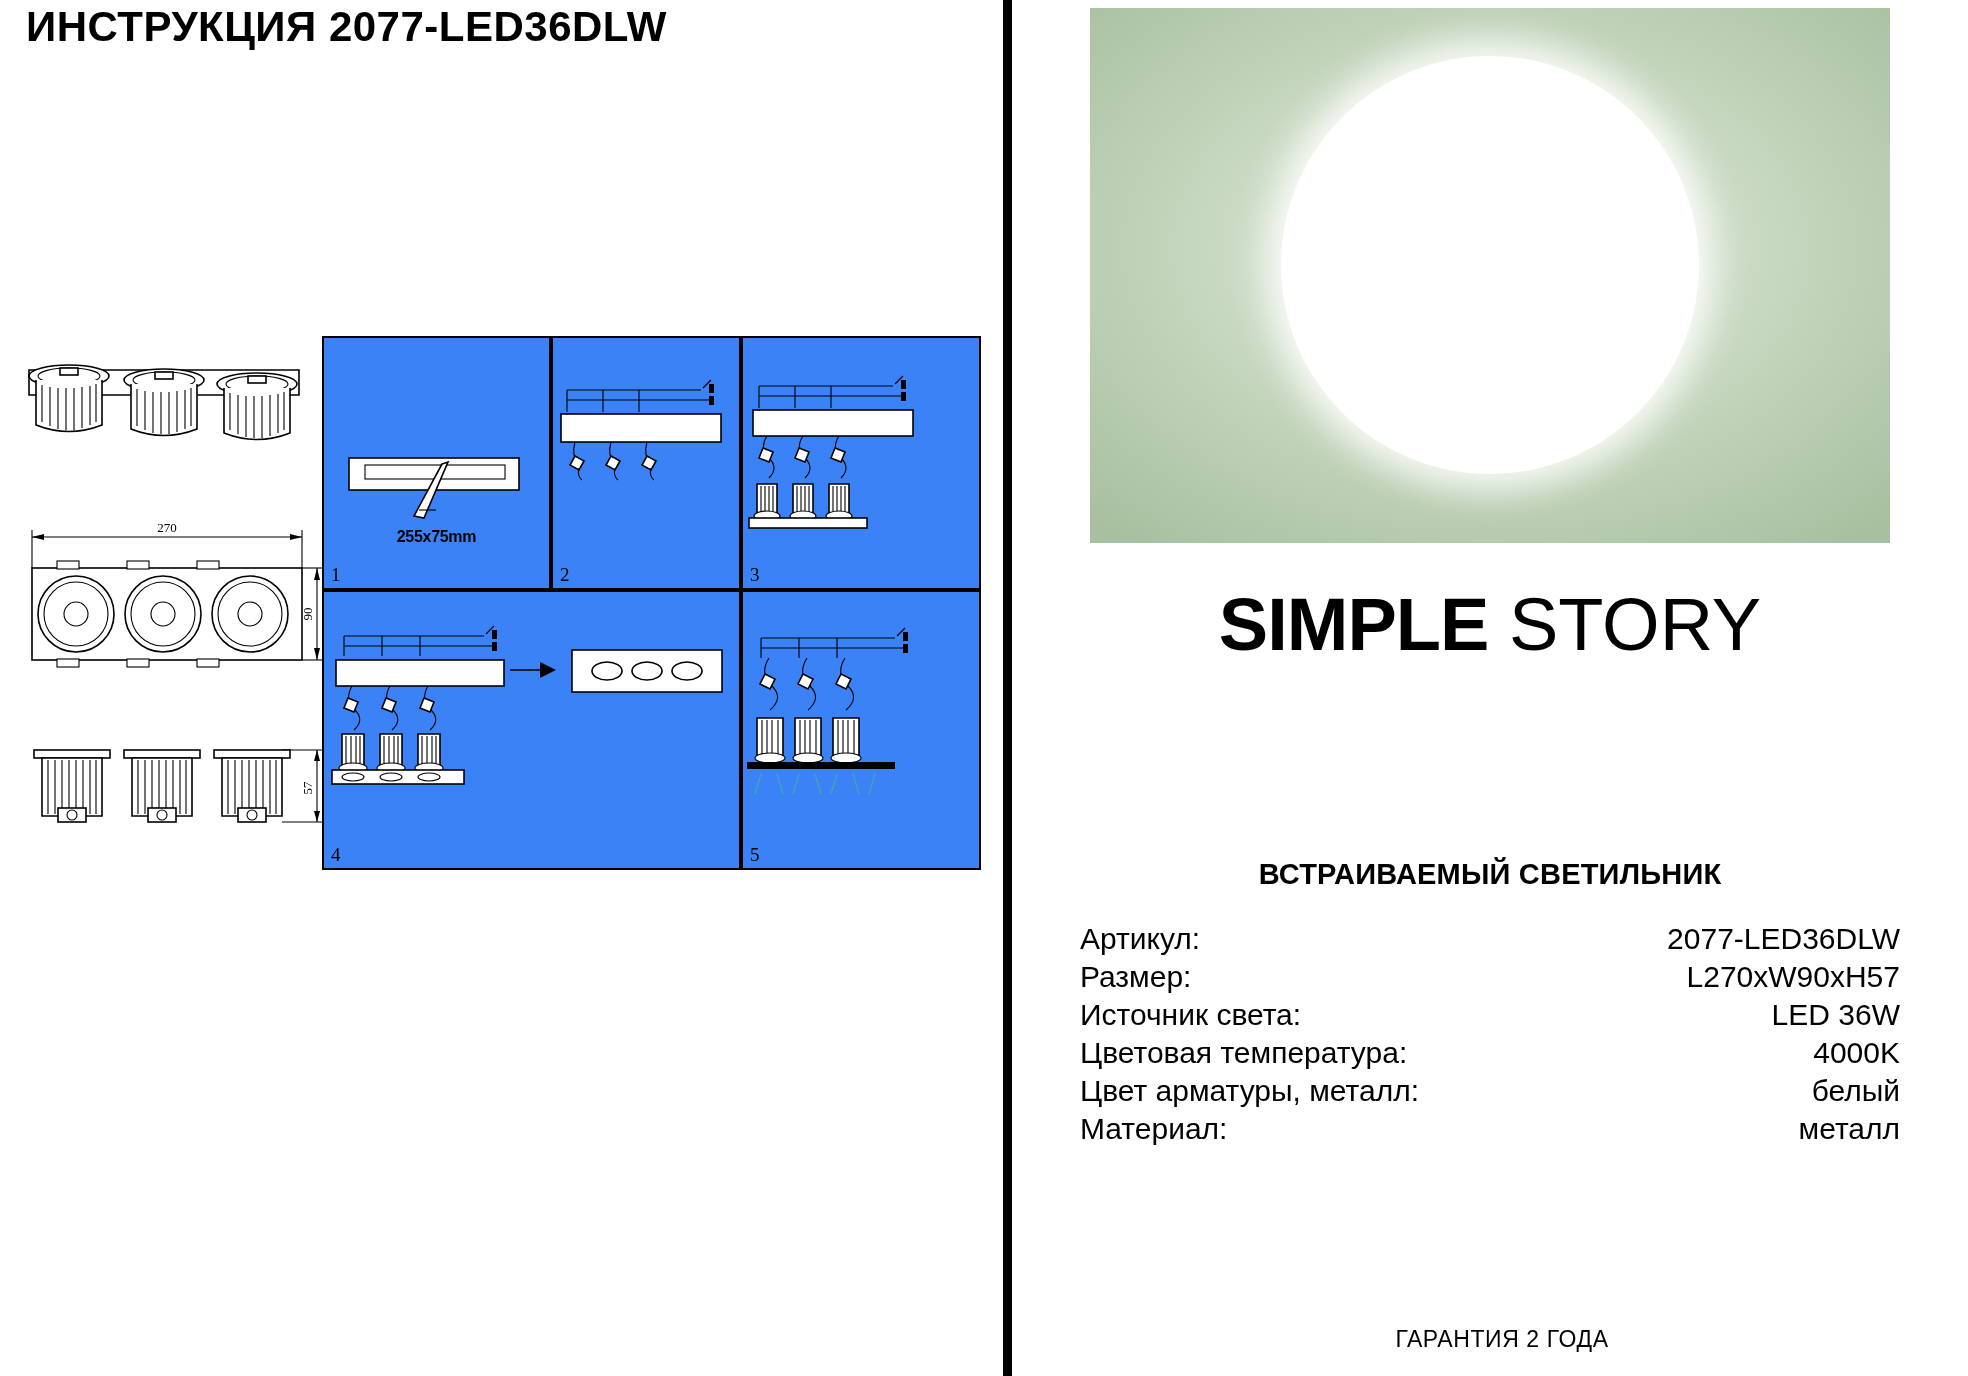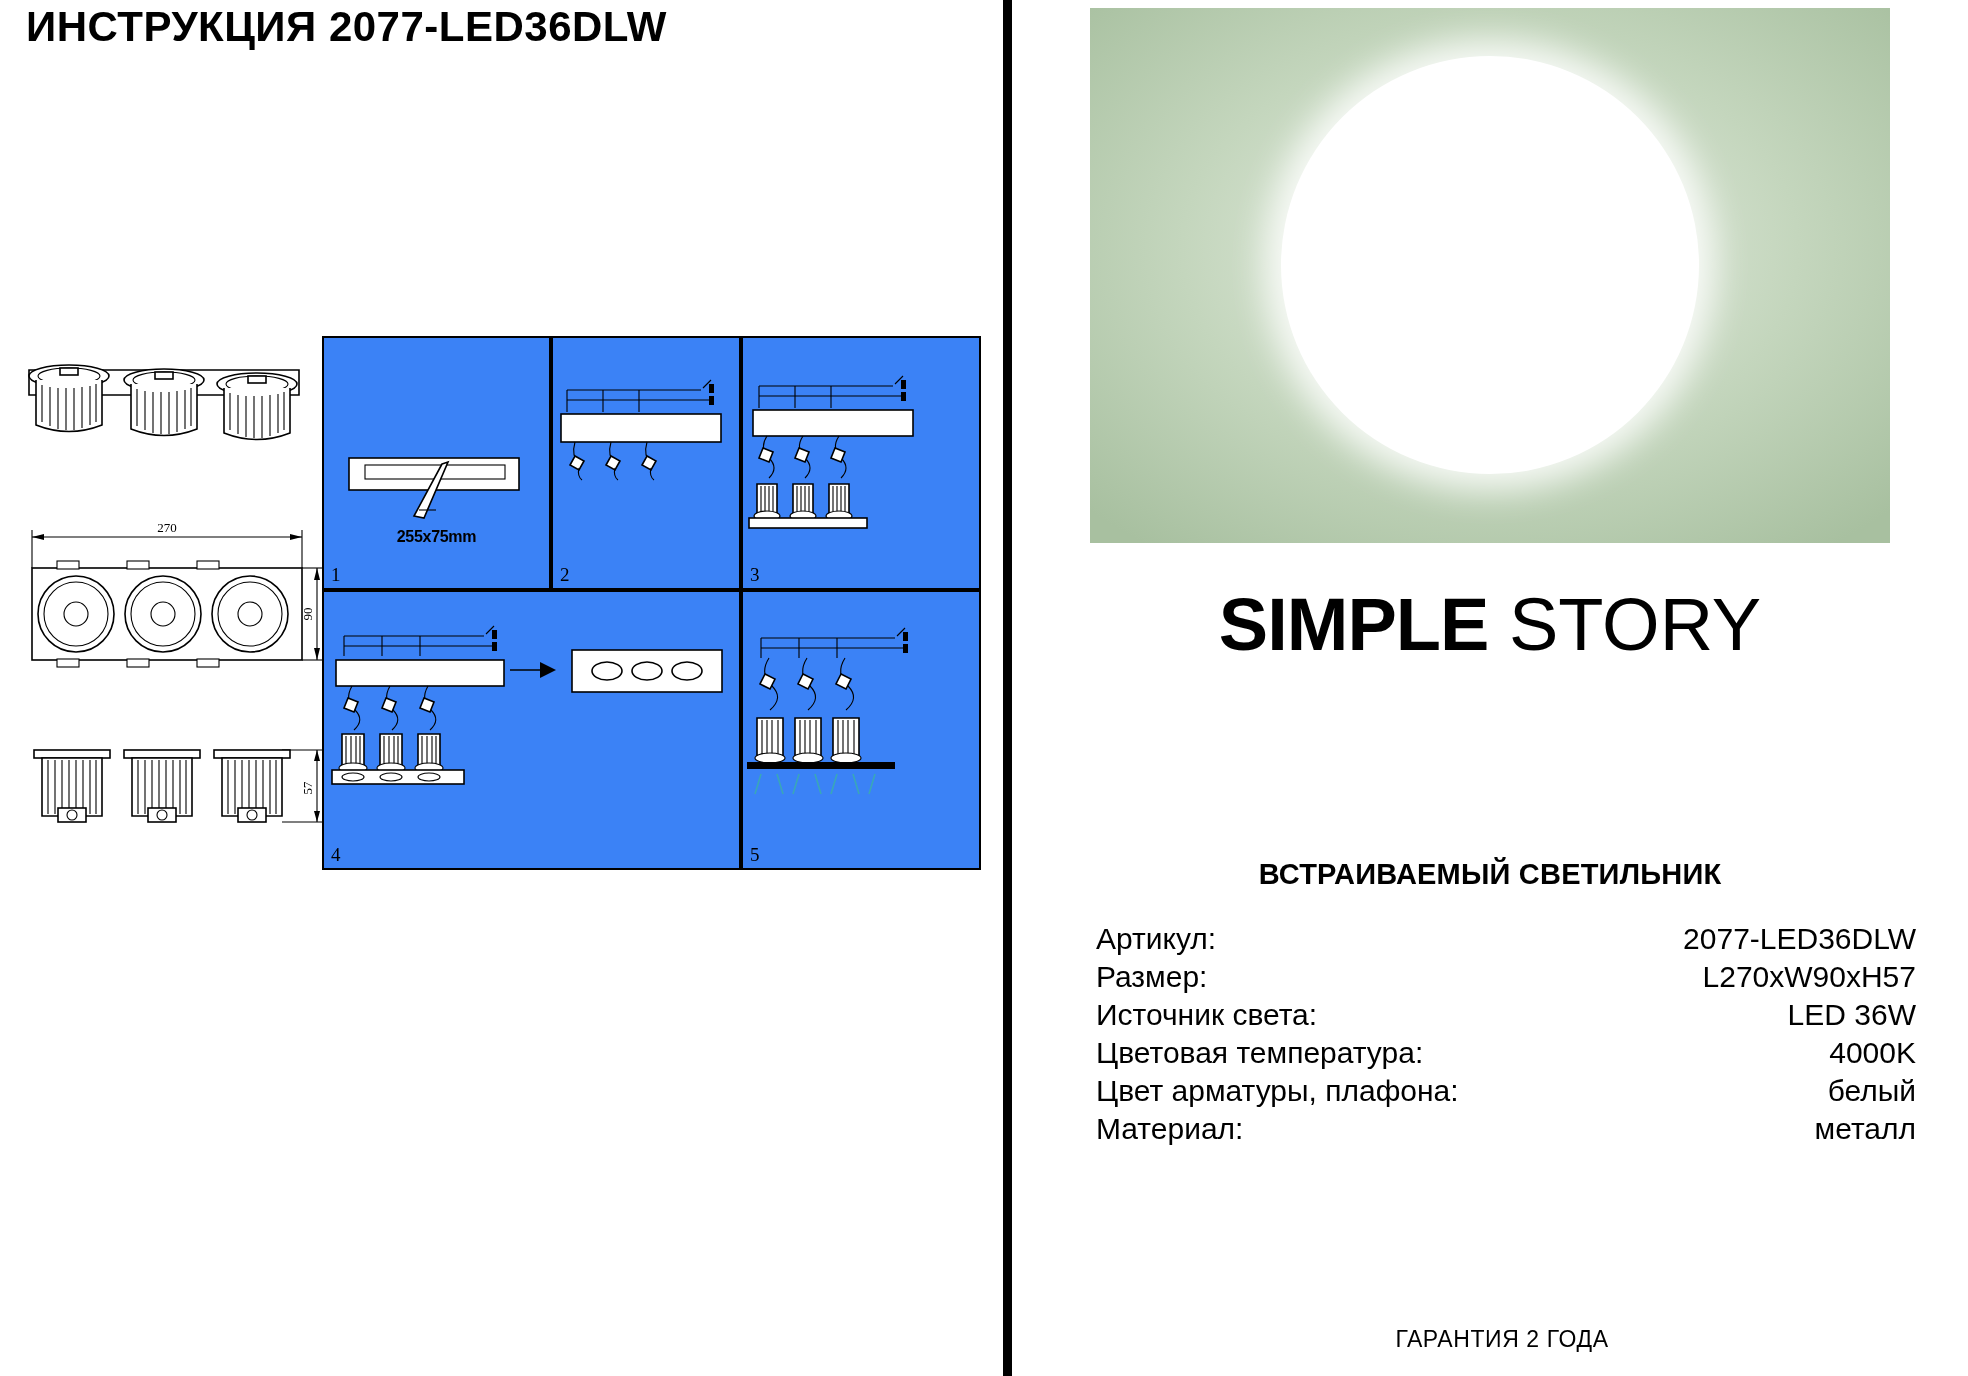--- a/index.html
+++ b/index.html
@@ -52,21 +52,21 @@
         box-shadow:0 0 34px 16px rgba(255,255,255,0.85);}
 
   .brand{position:absolute;left:0;right:0;top:588px;text-align:center;
          font-size:74px;line-height:1;white-space:nowrap;}
   .brand .b1{font-weight:bold;letter-spacing:-1px;}
   .brand .b2{font-weight:normal;letter-spacing:0px;}
 
   .prodtype{position:absolute;left:0;right:0;top:858px;text-align:center;
             font-size:29px;font-weight:bold;letter-spacing:0.2px;}
 
-  .spectable{position:absolute;left:68px;top:920px;width:820px;margin-left:16px;}
+  .spectable{position:absolute;left:68px;top:920px;width:820px;}
   .specrow{display:flex;justify-content:space-between;align-items:baseline;
            font-size:30px;line-height:38px;white-space:nowrap;}
   .speclabel{text-align:left;}
   .specvalue{text-align:right;}
 
   .warranty{position:absolute;left:0;right:0;top:1326px;text-align:center;
             font-size:23px;letter-spacing:0.6px;margin-left:24px;}
 </style>
 </head>
 <body>
@@ -404,21 +404,21 @@
     </div>
     <div class="specrow">
       <span class="speclabel">Источник света:</span>
       <span class="specvalue">LED 36W</span>
     </div>
     <div class="specrow">
       <span class="speclabel">Цветовая температура:</span>
       <span class="specvalue">4000K</span>
     </div>
     <div class="specrow">
-      <span class="speclabel">Цвет арматуры, плафона:</span>
+      <span class="speclabel">Цвет арматуры, металл:</span>
       <span class="specvalue">белый</span>
     </div>
     <div class="specrow">
       <span class="speclabel">Материал:</span>
       <span class="specvalue">металл</span>
     </div>
   </div>
 
   <div class="warranty">ГАРАНТИЯ 2 ГОДА</div>
 </div>

